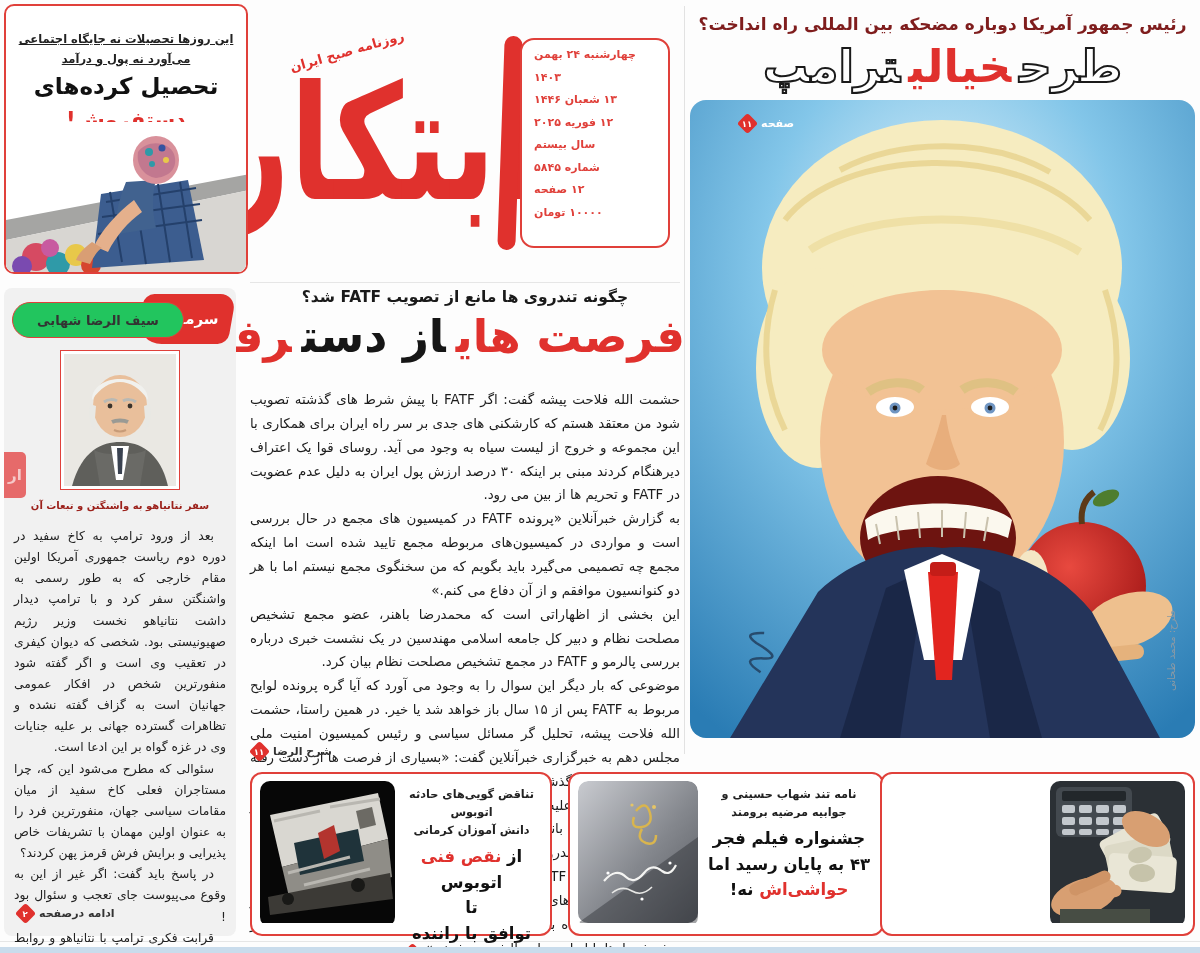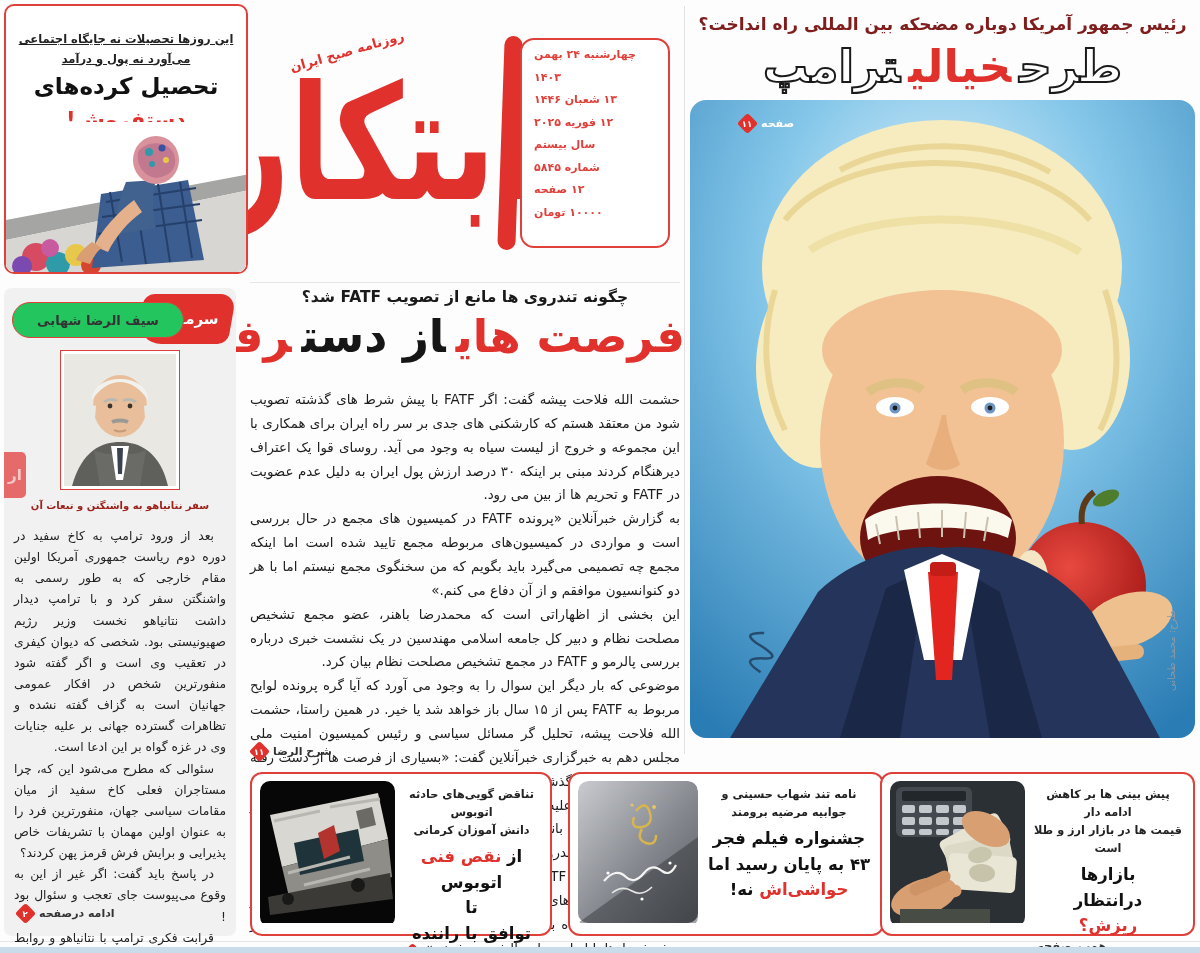--- a/index.html
+++ b/index.html
@@ -369,31 +369,20 @@
         <path d="M26,100 q12,-14 22,-4 q8,8 18,-4 q8,-10 18,-2 q8,6 14,-6" stroke="#f4f4f2" stroke-width="2.2" fill="none"></path>
         <path d="M34,112 q10,-8 20,-2 q10,6 20,-4" stroke="#e8e8e6" stroke-width="1.6" fill="none"></path>
         <circle cx="30" cy="92" r="1.6" fill="#fff"></circle>
           <circle cx="92" cy="82" r="1.6" fill="#fff"></circle>
           <circle cx="64" cy="118" r="1.6" fill="#fff"></circle>
       </svg>
     </div>
   </div>
 
   <div id="market-box" class="abs news-box">
-    <div class="txt">
-      <div class="kick">
-        <span>پیش بینی ها بر کاهش ادامه دار</span><br><span>قیمت ها در بازار ارز و طلا است</span>
-      </div>
-      <div class="hl">
-        <span>بازارها</span><br>
-        <span>درانتظار</span><br>
-        <span class="red">ریزش؟</span>
-      </div>
-      <div class="samepage">همین صفحه</div>
-    </div>
     <div class="img">
       <svg viewBox="0 0 135 142" width="135" height="142">
         <rect width="135" height="142" fill="#2b3035"></rect>
         <rect x="6" y="6" width="76" height="50" rx="6" fill="#43494f"></rect>
         <rect x="12" y="10" width="64" height="10" rx="2" fill="#22272b"></rect>
         <g fill="#c3c8cd">
           <rect x="12" y="24" width="13" height="8" rx="2"></rect>
             <rect x="29" y="24" width="13" height="8" rx="2"></rect>
             <rect x="46" y="24" width="13" height="8" rx="2"></rect>
             <rect x="63" y="24" width="13" height="8" rx="2"></rect>

